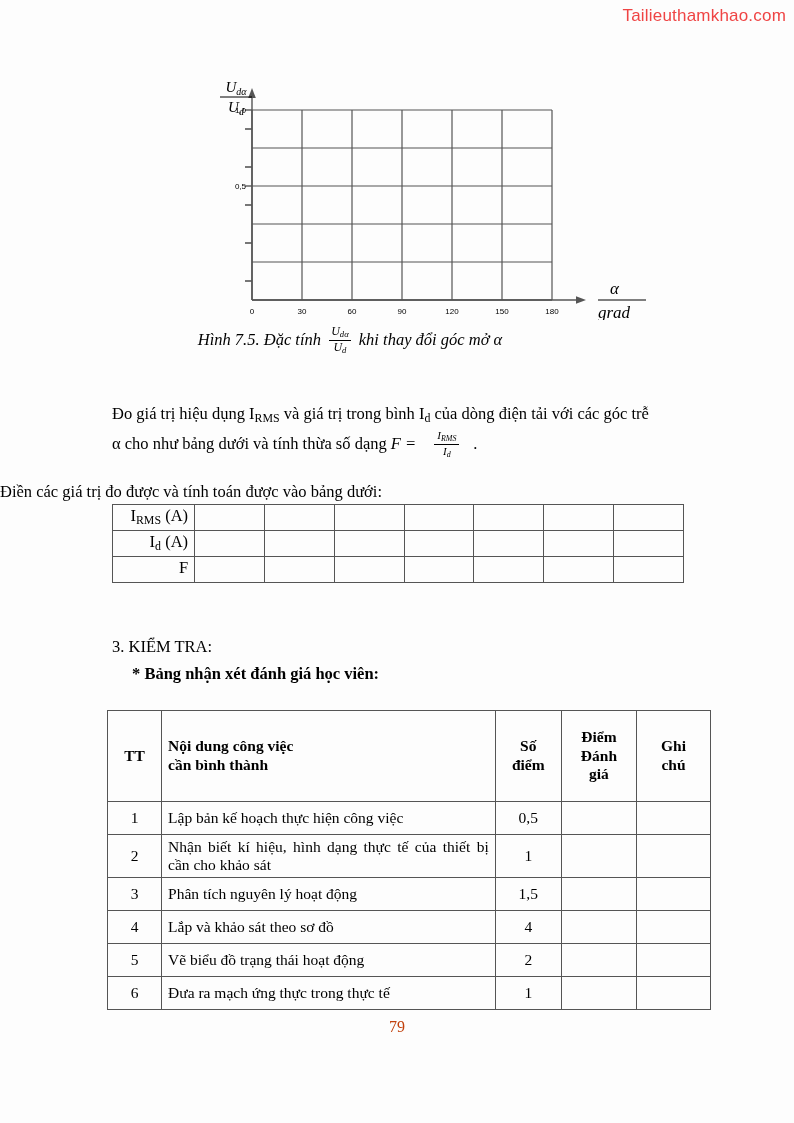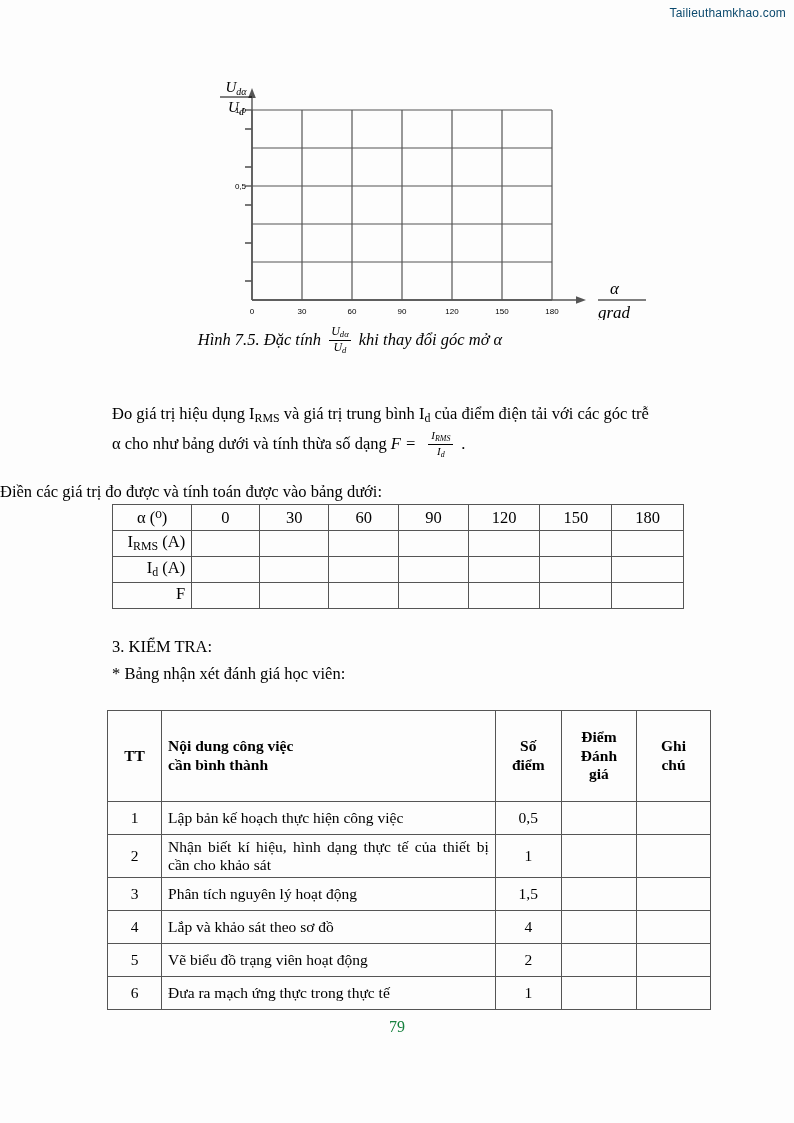--- a/index.html
+++ b/index.html
@@ -21,22 +21,22 @@
     inset: 0;
     background: #fdfdfd;
   }
 
   
   .watermark {
     position: absolute;
     top: 6px;
     right: 8px;
     font-family: "Liberation Sans", "DejaVu Sans", sans-serif;
-    font-size: 12px;
-    color: #0c4a6e;
+    font-size: 17px;
+    color: #ef4444;
     letter-spacing: 0.2px;
     white-space: nowrap;
   }
 
   
   .chart-wrap {
     position: absolute;
     left: 0;
     top: 62px;
     width: 794px;
@@ -82,21 +82,21 @@
   .line2 { top: 401px; white-space: nowrap; }
   .line3 { top: 430px; white-space: nowrap; }
 
   .inline-frac {
     display: inline-block;
     vertical-align: middle;
     text-align: center;
     font-style: italic;
     font-size: 11px;
     line-height: 1.1;
-    margin: 0 8px;
+    margin: 0 14px;
     position: relative;
     top: -1px;
   }
   .inline-frac .num { display: block; border-bottom: 1px solid #000; padding: 0 3px; }
   .inline-frac .den { display: block; padding: 0 3px; }
 
   .tbl-intro {
     position: absolute;
     left: 0;
     top: 482px;
@@ -153,31 +153,31 @@
   .eval-table tr.total td { font-weight: bold; height: 28px; }
   .eval-table tr.total .total-label { text-align: left; }
 
   
   .h-section {
     position: absolute;
     left: 112px;
     font-size: 16.5px;
   }
   .h-kiemtra { top: 637px; }
-  .h-bang { top: 664px; font-weight: normal; }
+  .h-bang { top: 664px; font-weight: bold; margin-left: 20px; }
 
   
   .page-number {
     position: absolute;
     left: 0;
     top: 1018px;
     width: 794px;
     text-align: center;
     font-size: 16px;
-    color: #15803d;
+    color: #c2410c;
   }
 </style>
 </head>
 <body>
 
 <div class="page">
 
   <div class="watermark">Tailieuthamkhao.com</div>
 
   <div class="chart-wrap">
@@ -253,46 +253,36 @@
     <span class="frac">
       <span class="num"><span>U</span><span class="sub">dα</span></span>
       <span class="den"><span>U</span><span class="sub">d</span></span>
     </span>
     <span>khi thay đổi góc mở</span>
     <span>α</span>
   </div>
 
 
   <div class="body-text line2">
-    <span>Đo giá trị hiệu dụng I</span><span class="sub">RMS</span><span> và giá trị trung bình I</span><span class="sub">d</span><span> của điểm điện tải với các góc trễ</span>
+    <span>Đo giá trị hiệu dụng I</span><span class="sub">RMS</span><span> và giá trị trong bình I</span><span class="sub">d</span><span> của dòng điện tải với các góc trễ</span>
   </div>
 
   <div class="body-text line3">
     <span>α cho như bảng dưới và tính thừa số dạng</span>
     <span style="font-style:italic;">F =</span>
     <span class="inline-frac">
       <span class="num"><span>I</span><span class="sub">RMS</span></span>
       <span class="den"><span>I</span><span class="sub">d</span></span>
     </span><span>.</span>
   </div>
 
   <div class="tbl-intro">Điền các giá trị đo được và tính toán được vào bảng dưới:</div>
 
   <table class="alpha-table">
     <tbody>
-      <tr>
-        <td class="hdr"><span>α (⁰)</span></td>
-        <td class="val">0</td>
-        <td class="val">30</td>
-        <td class="val">60</td>
-        <td class="val">90</td>
-        <td class="val">120</td>
-        <td class="val">150</td>
-        <td class="val">180</td>
-      </tr>
       <tr>
         <td class="rowlbl"><span>I</span><span class="sub">RMS</span><span> (A)</span></td>
         <td class="val"></td>
         <td class="val"></td>
         <td class="val"></td>
         <td class="val"></td>
         <td class="val"></td>
         <td class="val"></td>
         <td class="val"></td>
       </tr>
@@ -369,21 +359,21 @@
       </tr>
       <tr>
         <td class="c-tt">4</td>
         <td class="c-desc">Lắp và khảo sát theo sơ đồ</td>
         <td class="c-score">4</td>
         <td class="c-mark"></td>
         <td class="c-note"></td>
       </tr>
       <tr>
         <td class="c-tt">5</td>
-        <td class="c-desc">Vẽ biểu đồ trạng viên hoạt động</td>
+        <td class="c-desc">Vẽ biểu đồ trạng thái hoạt động</td>
         <td class="c-score">2</td>
         <td class="c-mark"></td>
         <td class="c-note"></td>
       </tr>
       <tr>
         <td class="c-tt">6</td>
         <td class="c-desc">Đưa ra mạch ứng thực trong thực tế</td>
         <td class="c-score">1</td>
         <td class="c-mark"></td>
         <td class="c-note"></td>

